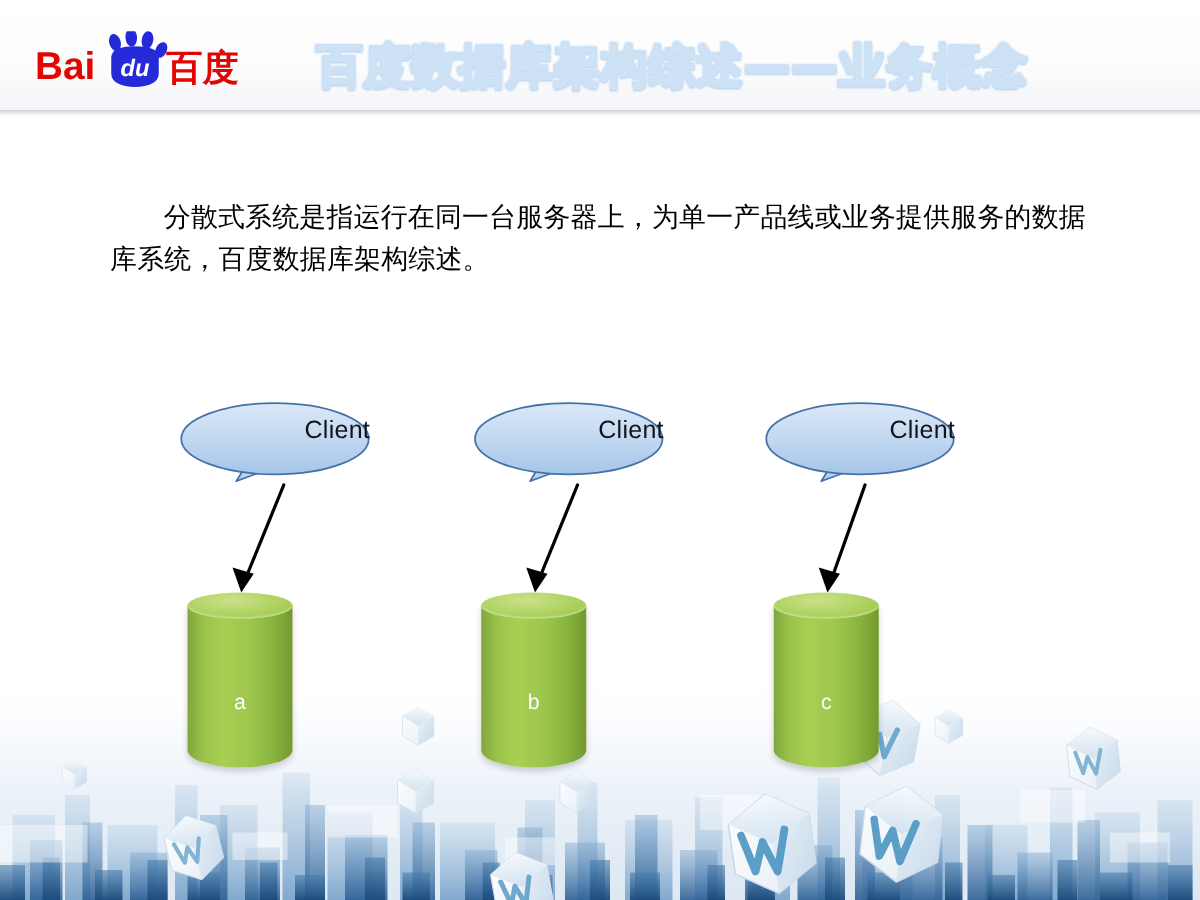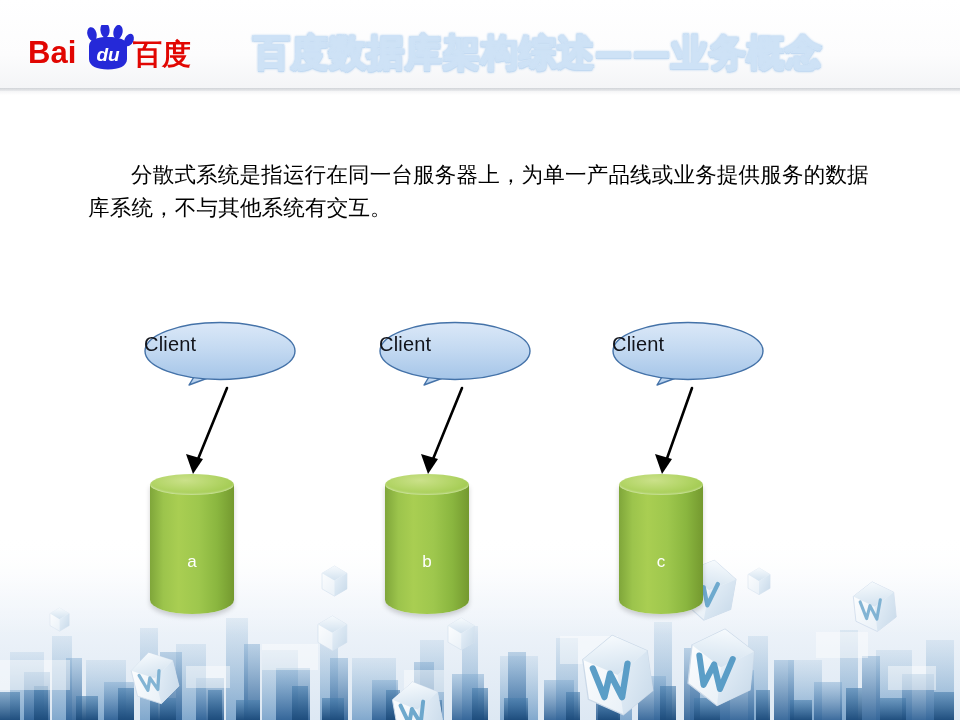--- a/index.html
+++ b/index.html
@@ -115,21 +115,21 @@
     width: 152px;
     height: 60px;
     pointer-events: auto;
   }
   .callout svg { display: block; overflow: visible; }
   .callout-label {
     position: absolute;
     left: 0;
     top: 11px;
     width: 152px;
-    text-align: left;
+    text-align: right;
     font-family: "Liberation Sans", "DejaVu Sans", sans-serif;
     font-size: 20px;
     color: #11131a;
     letter-spacing: 0.2px;
     pointer-events: none;
   }
 
   
   .cylinder {
     position: absolute;
@@ -390,21 +390,21 @@
         <g transform="translate(748,28) scale(0.46)">
           <polygon points="0,14 24,0 48,14 48,44 24,58 0,44" fill="url(#cubeFaceA)" stroke="#cfdceb" stroke-width="1"></polygon>
           <polygon points="24,0 48,14 24,28 0,14" fill="url(#cubeFaceC)"></polygon>
           <polygon points="24,28 48,14 48,44 24,58" fill="url(#cubeFaceB)"></polygon>
         </g>
       </g>
     </svg>
   </div>
 
   <div id="body-text">
-    <p>分散式系统是指运行在同一台服务器上，为单一产品线或业务提供服务的数据库系统，不与其他系统有交互。</p>
+    <p>分散式系统是指运行在同一台服务器上，为单一产品线或业务提供服务的数据库系统，百度数据库架构综述。</p>
   </div>
 
   <div id="diagram">
 
     <div class="node-group">
       <div class="callout" style="left:144px; top:322px;">
         <svg width="152" height="64" viewBox="0 0 152 64" xmlns="http://www.w3.org/2000/svg">
           <defs>
             <linearGradient id="bubGradA" x1="0" y1="0" x2="0" y2="1">
               <stop offset="0%" stop-color="#dbe8f8"></stop>

